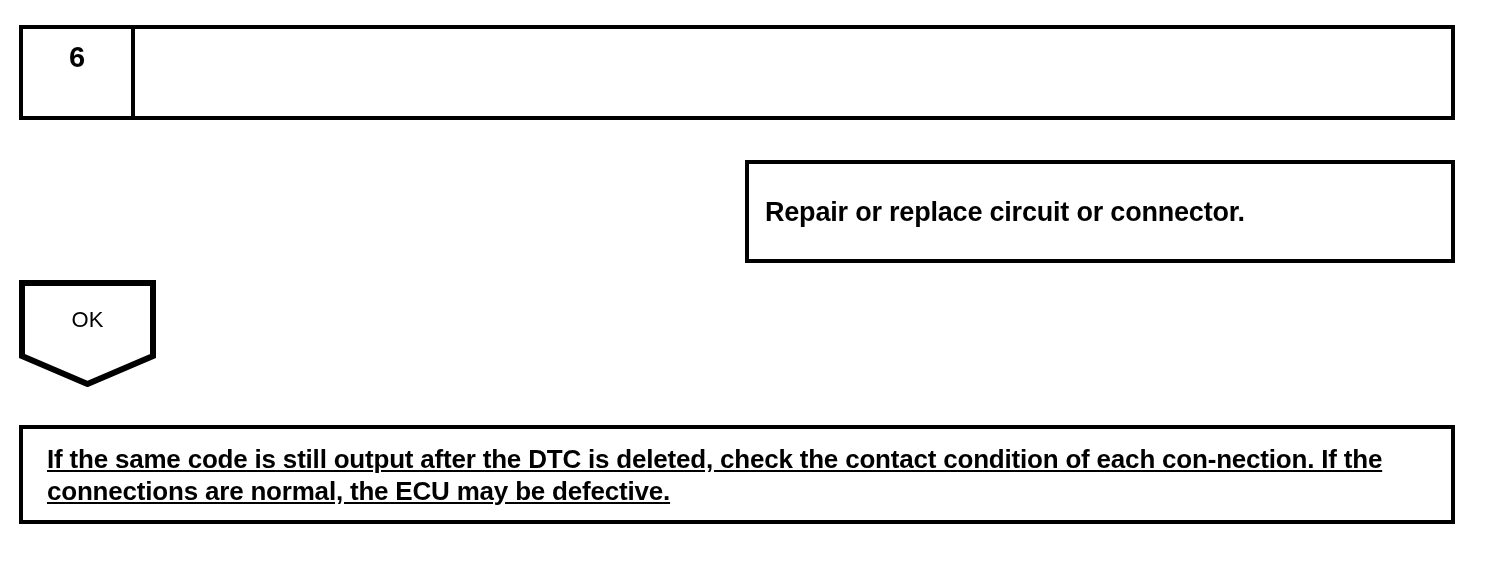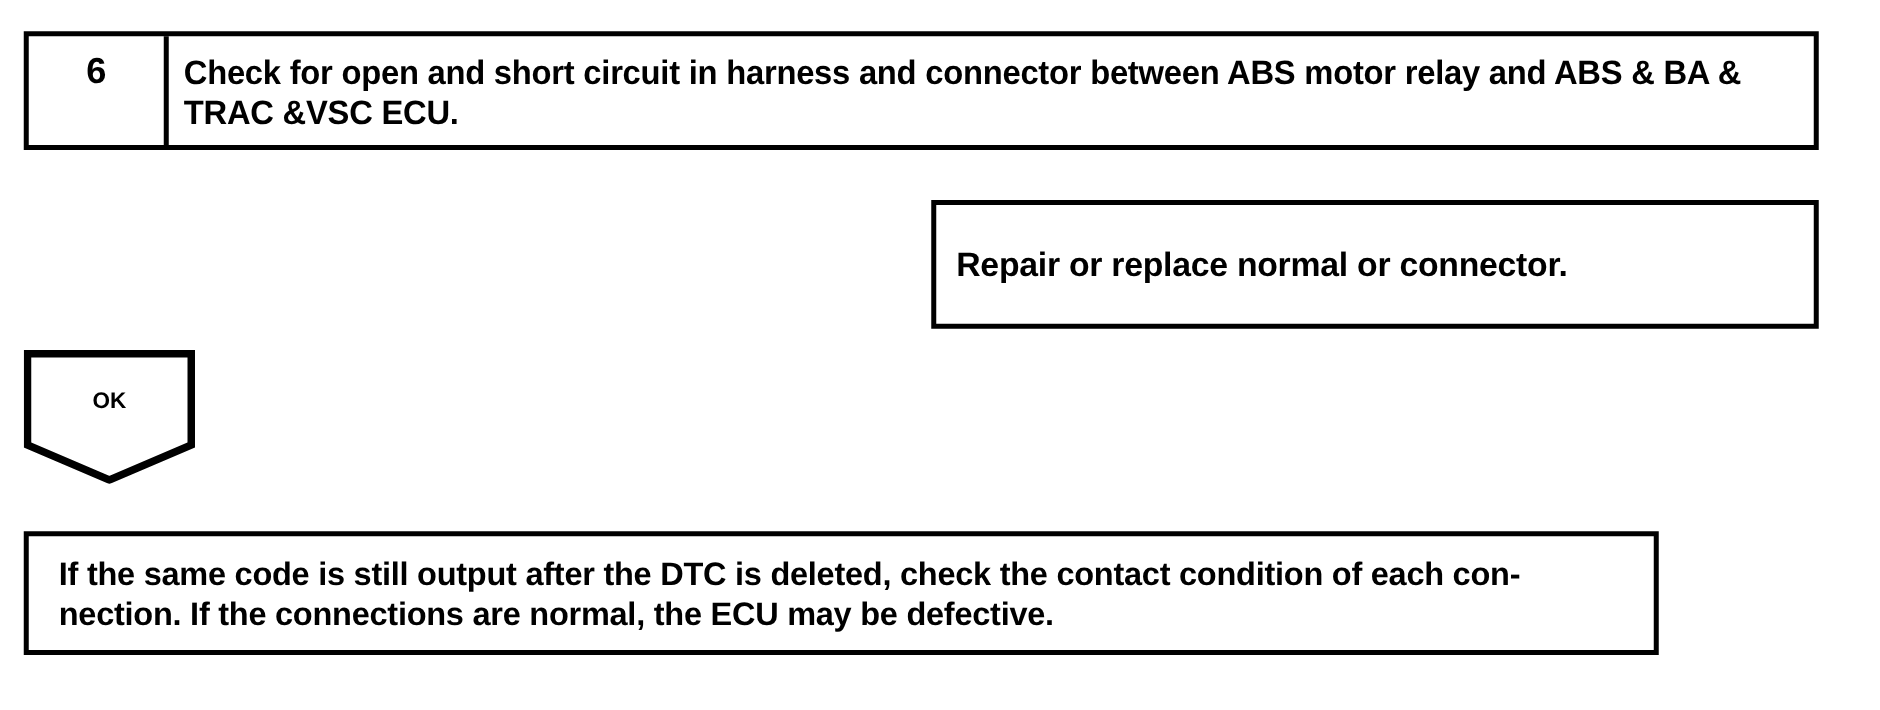--- a/index.html
+++ b/index.html
@@ -131,65 +131,63 @@
   }
   .ok-label {
     position: absolute;
     left: 0;
     top: 0;
     width: 137px;
     height: 80px;
     display: flex;
     align-items: center;
     justify-content: center;
-    font-size: 18px;
-    font-weight: bold;
+    font-size: 22px;
+    font-weight: normal;
     color: #000000;
     pointer-events: none;
   }
 
   
   .conclusion-box {
     position: absolute;
     left: 19px;
     top: 425px;
-    width: 1308px;
+    width: 1436px;
     height: 99px;
     border: 4px solid #000000;
     box-sizing: border-box;
     background: #ffffff;
     display: flex;
     align-items: center;
     padding: 0 14px 0 24px;
+    text-decoration: underline;
   }
   .conclusion-text {
     font-size: 26px;
     font-weight: bold;
     line-height: 32px;
     color: #000000;
     letter-spacing: -0.2px;
   }
 </style>
 </head>
 <body>
 
 <div id="canvas">
 
   <div class="step-box">
     <div class="step-num-cell">
       <span class="step-num">6</span>
     </div>
-    <div class="step-text-cell">
-      <span class="step-text">Check for open and short circuit in harness and connector between ABS motor relay and ABS &amp; BA &amp; TRAC &amp;VSC ECU.</span>
-    </div>
   </div>
 
 
   <div class="repair-box">
-    <span class="repair-text">Repair or replace normal or connector.</span>
+    <span class="repair-text">Repair or replace circuit or connector.</span>
   </div>
 
   <div class="ok-marker">
     <svg viewBox="0 0 137 107" xmlns="http://www.w3.org/2000/svg">
       <polygon points="3,3 134,3 134,76 68.5,104 3,76" fill="#ffffff" stroke="#000000" stroke-width="6" stroke-linejoin="miter"></polygon>
     </svg>
     <span class="ok-label">OK</span>
   </div>
 
   <div class="conclusion-box">

